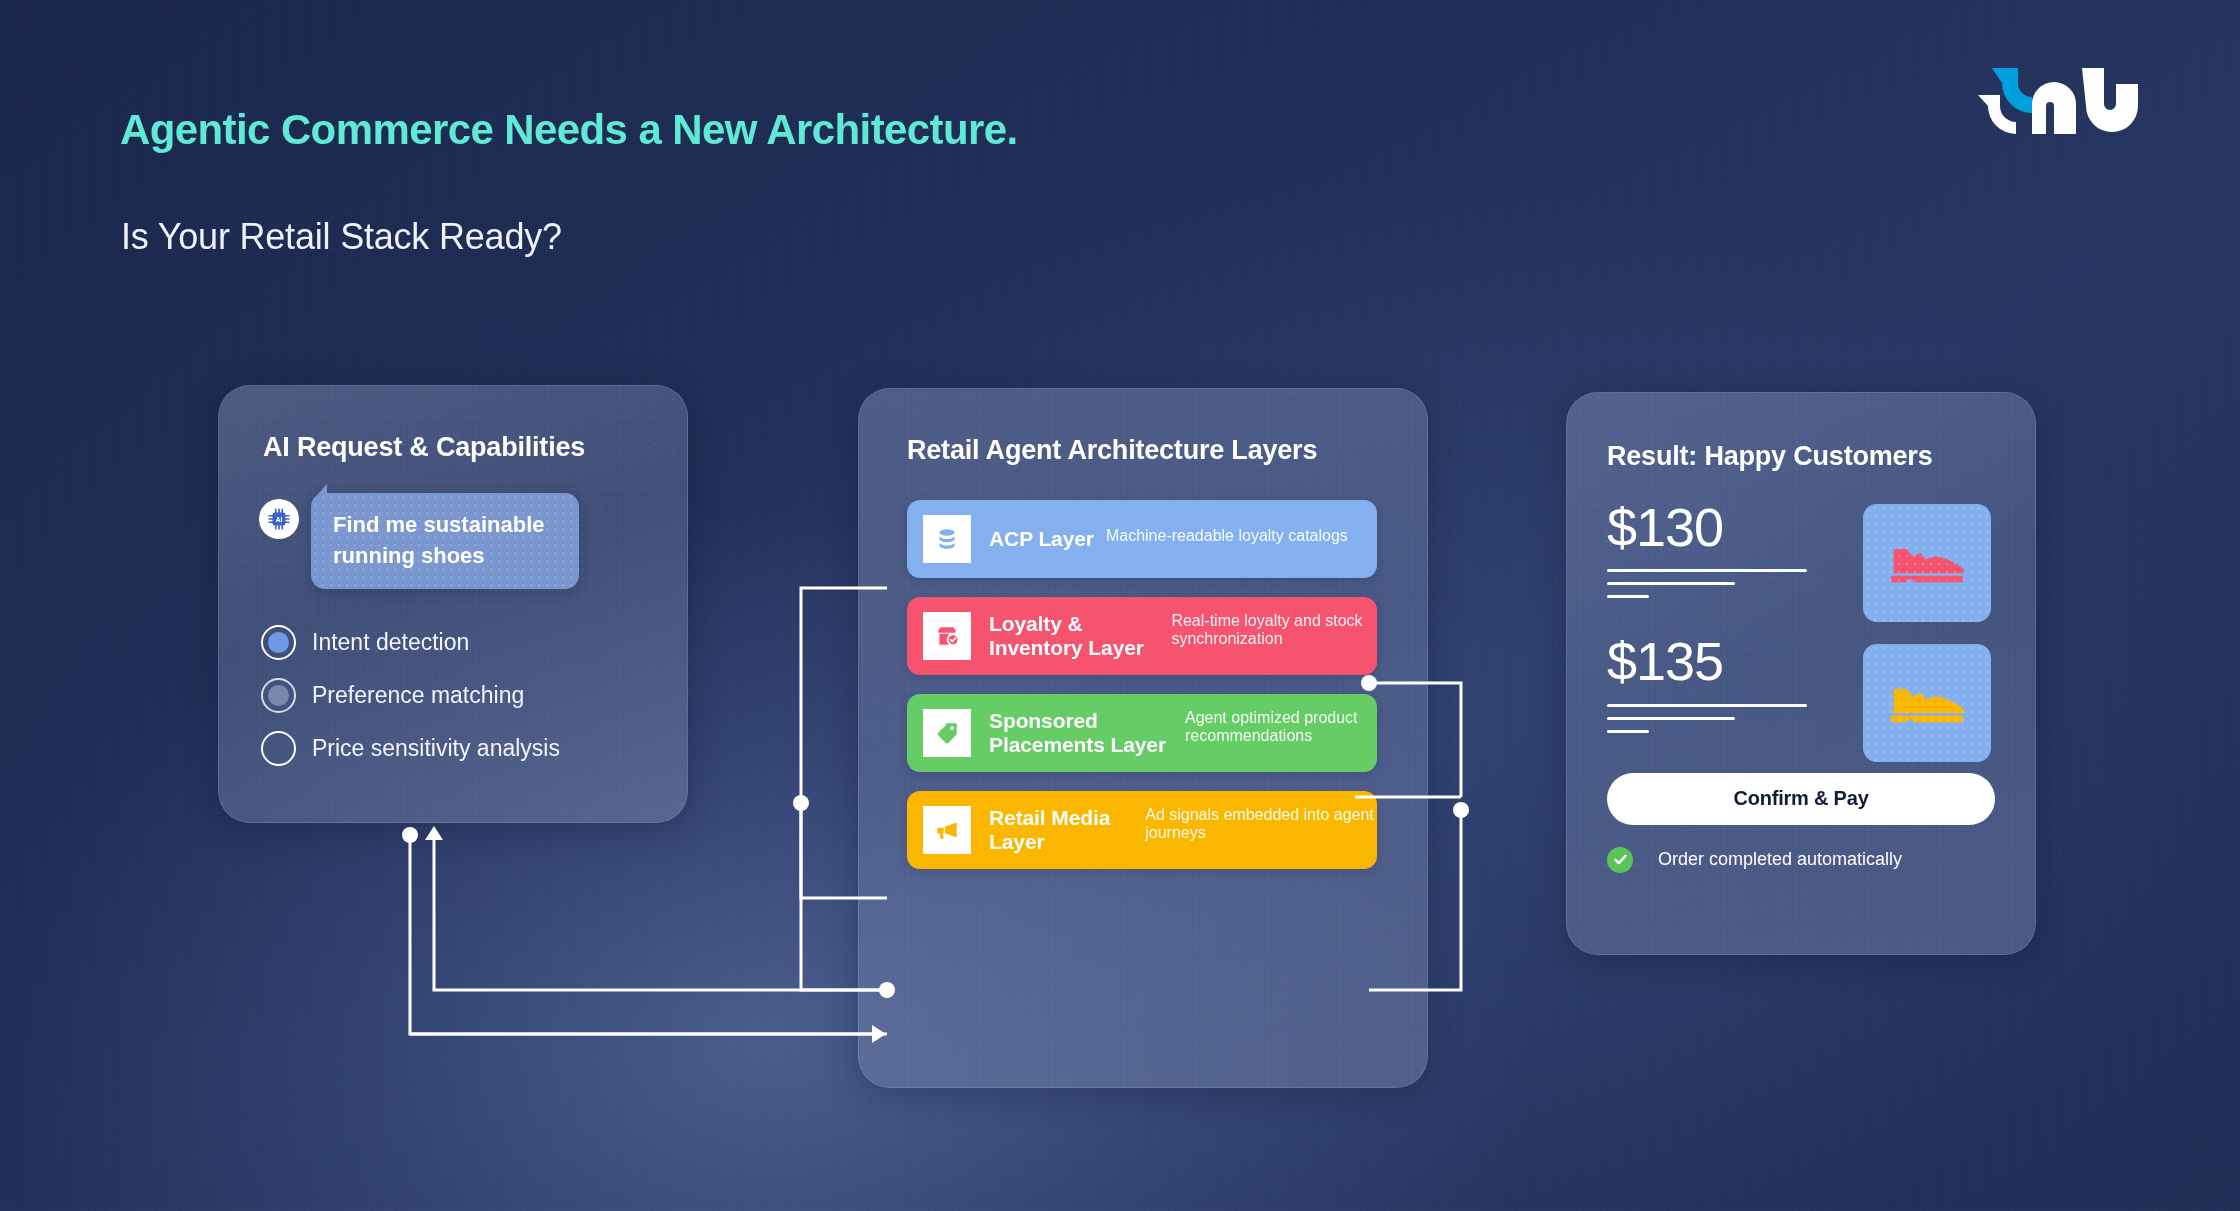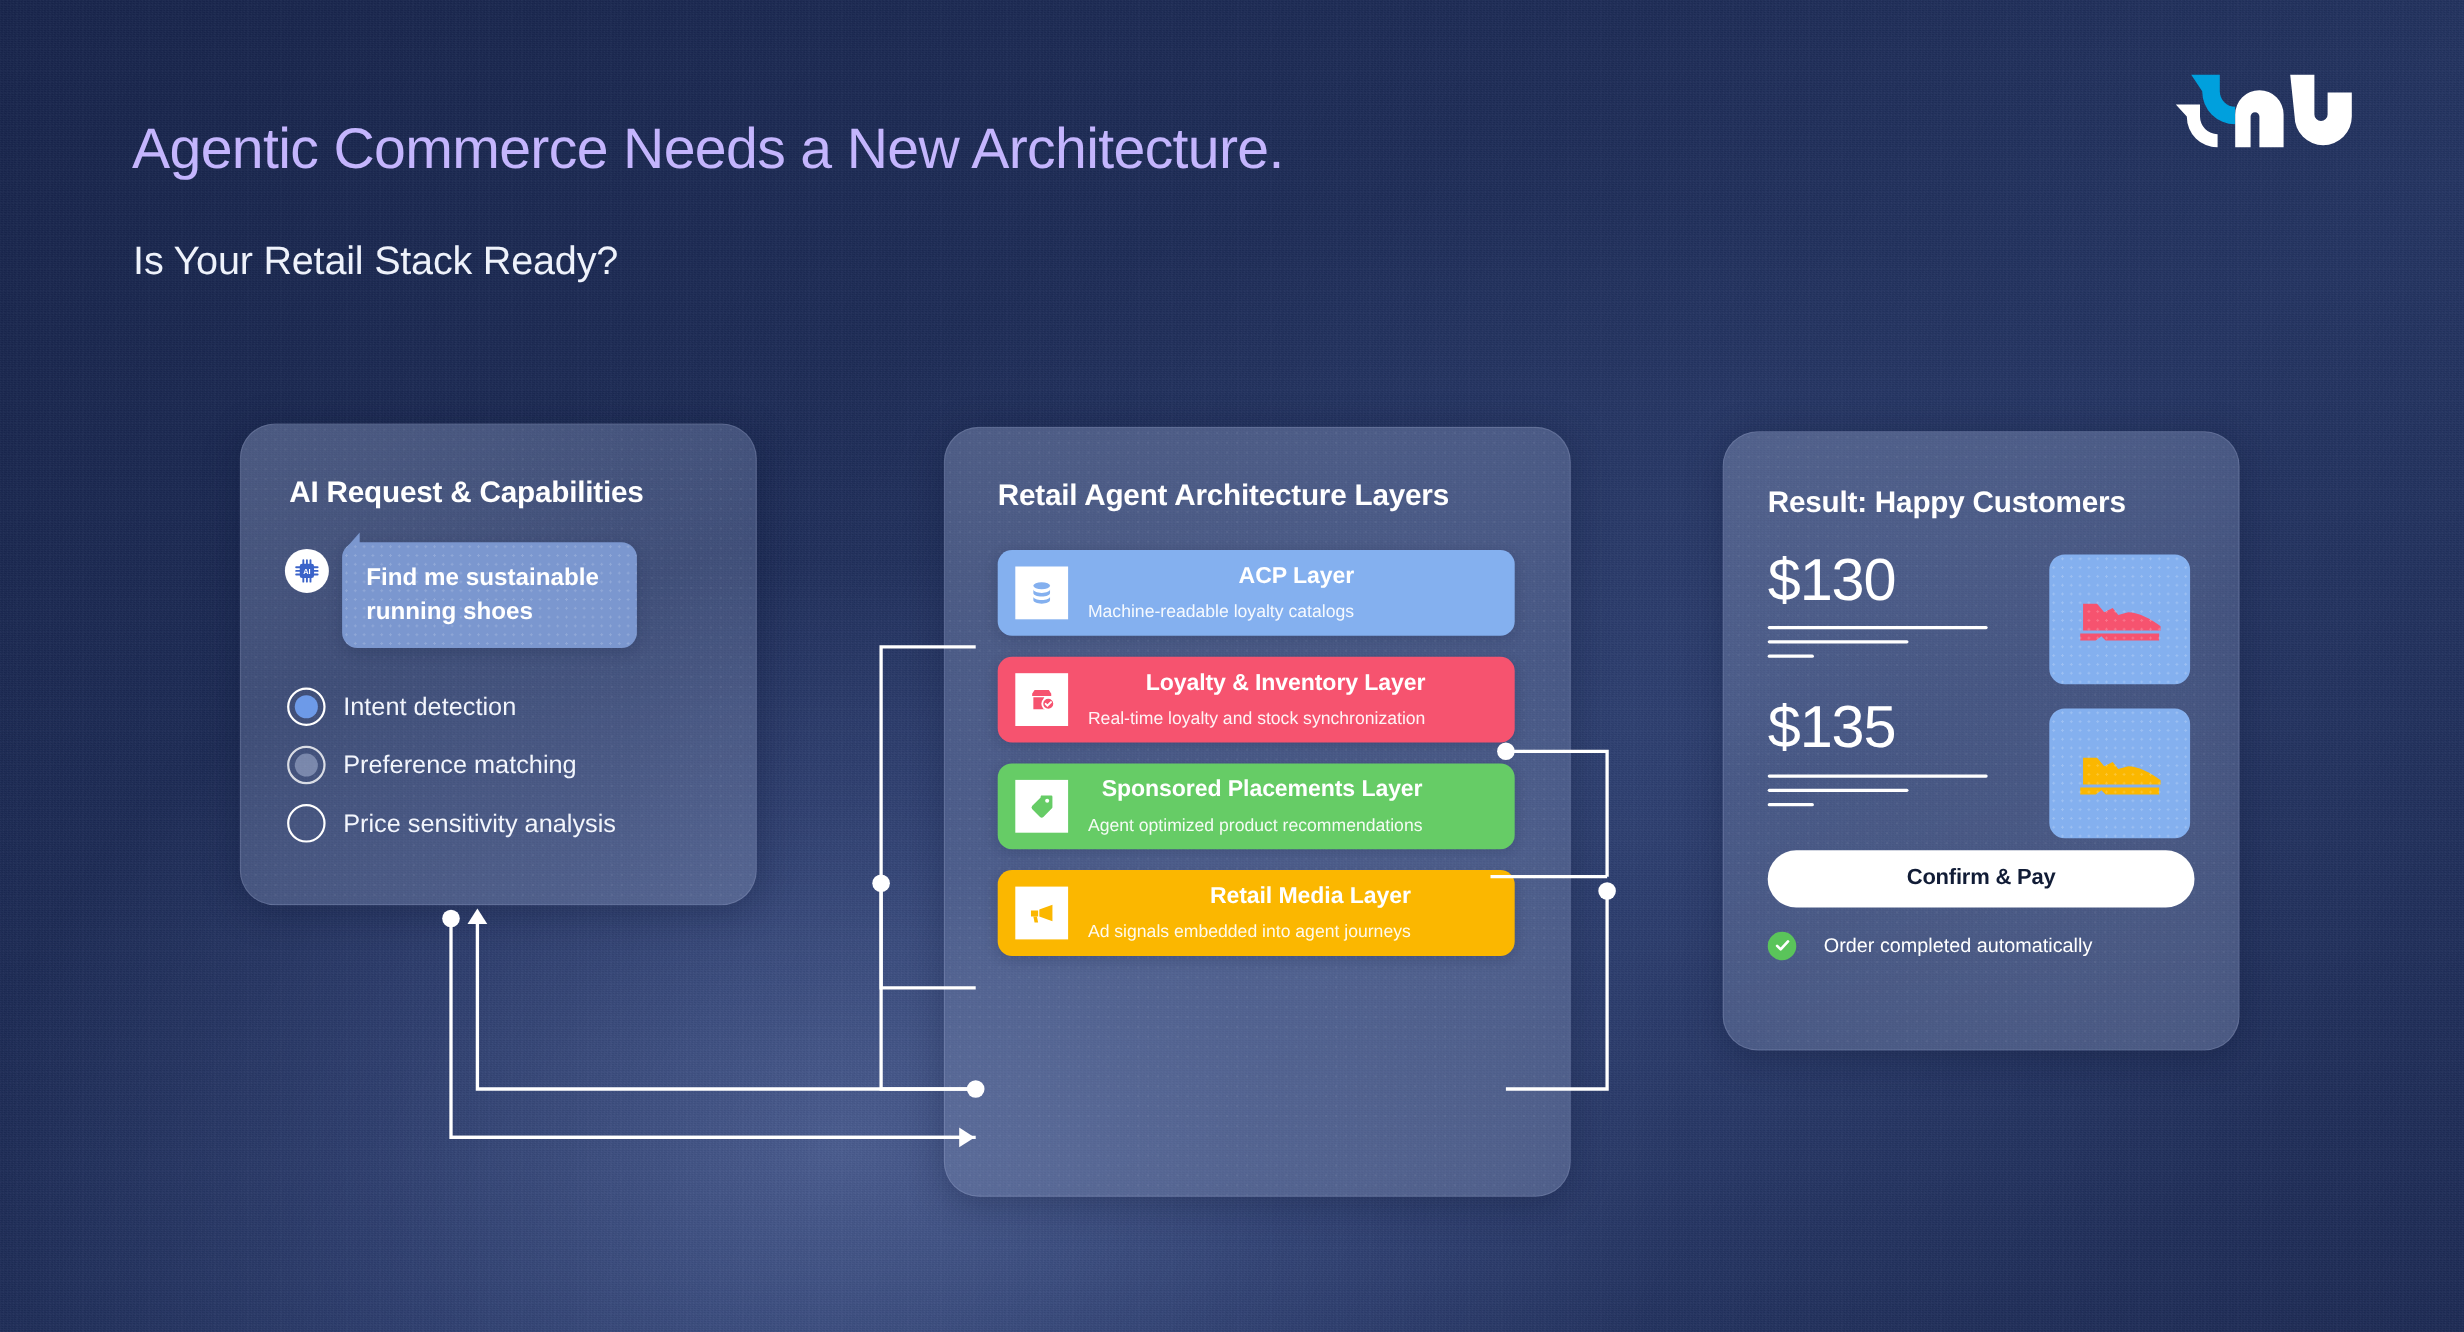--- a/index.html
+++ b/index.html
@@ -33,23 +33,23 @@
       repeating-linear-gradient(0deg, rgba(255,255,255,.055) 0px, rgba(255,255,255,.055) 1px, rgba(0,0,0,.05) 1px, rgba(0,0,0,.05) 2px),
       repeating-linear-gradient(90deg, rgba(255,255,255,.05) 0px, rgba(255,255,255,.05) 1px, rgba(0,0,0,.045) 1px, rgba(0,0,0,.045) 3px),
       repeating-linear-gradient(37deg, rgba(255,255,255,.04) 0px, rgba(255,255,255,.04) 1px, rgba(0,0,0,.035) 1px, rgba(0,0,0,.035) 2px);
     pointer-events: none;
   }
 
   
   #title {
     position: absolute;
     left: 120px; top: 106px;
-    font-size: 52px;
-    font-weight: 400;
-    color: #c4b5fd;
+    font-size: 42px;
+    font-weight: 700;
+    color: #5eead4;
     letter-spacing: -0.6px;
     white-space: nowrap;
   }
   #subtitle {
     position: absolute;
     left: 121px; top: 216px;
     font-size: 36px;
     font-weight: 400;
     color: #eef2fb;
     letter-spacing: -0.2px;
@@ -163,21 +163,21 @@
     box-shadow: 0 3px 12px rgba(10,20,48,.16);
     position: relative;
   }
   .layer-icon {
     width: 48px; height: 48px;
     background: #ffffff;
     display: flex; align-items: center; justify-content: center;
     flex: 0 0 48px;
     margin-right: 18px;
   }
-  .layer-txt { display: flex; flex-direction: column; gap: 12px; text-align: right; }
+  .layer-txt { display: flex; flex-direction: row; gap: 12px; }
   .layer-name { color: #ffffff; font-size: 21px; font-weight: 700; letter-spacing: -0.1px; }
   .layer-desc { color: rgba(255,255,255,0.93); font-size: 16px; font-weight: 400; }
 
   
   #panel-right { left: 1566px; top: 392px; width: 470px; height: 563px; }
   #right-title { margin: 48px 0 0 40px; }
 
   #price-area { position: relative; z-index: 2; margin: 26px 0 0 40px; display: flex; }
   #price-col { width: 248px; }
   .price-block { margin-bottom: 34px; }

